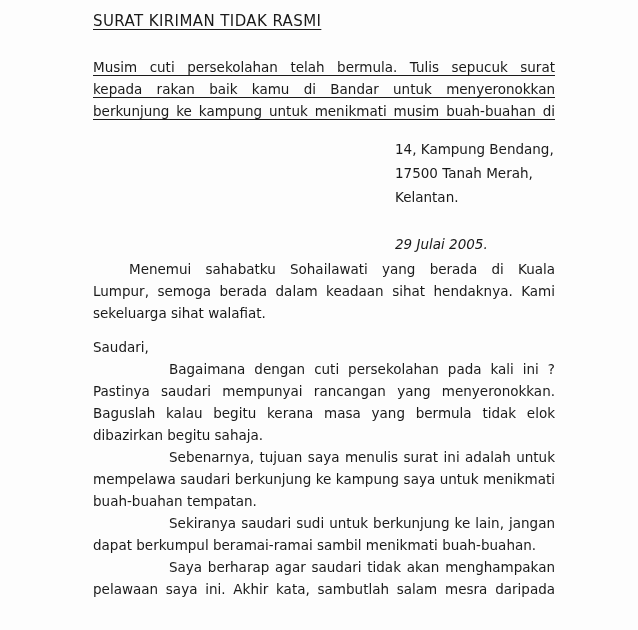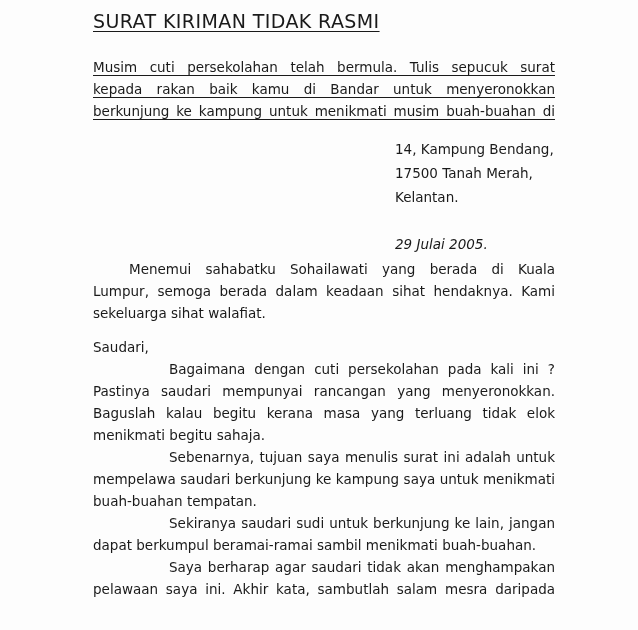--- a/index.html
+++ b/index.html
@@ -27,21 +27,21 @@
     text-align-last: justify;
     -moz-text-align-last: justify;
   }
   .u {
     text-decoration: underline;
     text-decoration-thickness: 1.4px;
     text-underline-offset: 3px;
     text-decoration-color: #1a1a1a;
   }
   .title-line {
-    font-size: 19px;
+    font-size: 15px;
     letter-spacing: 0.4px;
     margin-bottom: 24px;
   }
   .indent-sm { text-indent: 36px; }
   .indent-lg { text-indent: 76px; }
   .addr-block { margin-top: 15px; margin-left: 302px; }
   .addr-block .line { line-height: 24px; height: 24px; }
   .date-line { margin-top: 24px; margin-left: 302px; font-style: italic; }
   .opening-block { margin-top: 3px; }
   .greeting-line { margin-top: 12px; }
@@ -72,22 +72,22 @@
       <div class="line jl indent-sm">Menemui sahabatku Sohailawati yang berada di Kuala</div>
       <div class="line jl">Lumpur, semoga berada dalam keadaan sihat hendaknya. Kami</div>
       <div class="line">sekeluarga sihat walafiat.</div>
     </div>
 
     <div class="line greeting-line">Saudari,</div>
 
     <div>
       <div class="line jl indent-lg">Bagaimana dengan cuti persekolahan pada kali ini ?</div>
       <div class="line jl">Pastinya saudari mempunyai rancangan yang menyeronokkan.</div>
-      <div class="line jl">Baguslah kalau begitu kerana masa yang terluang tidak elok</div>
-      <div class="line">menikmati begitu sahaja.</div>
+      <div class="line jl">Baguslah kalau begitu kerana masa yang bermula tidak elok</div>
+      <div class="line">dibazirkan begitu sahaja.</div>
     </div>
 
     <div>
       <div class="line jl indent-lg">Sebenarnya, tujuan saya menulis surat ini adalah untuk</div>
       <div class="line jl">mempelawa saudari berkunjung ke kampung saya untuk menikmati</div>
       <div class="line">buah-buahan tempatan.</div>
     </div>
 
     <div>
       <div class="line jl indent-lg">Sekiranya saudari sudi untuk berkunjung ke lain, jangan</div>

